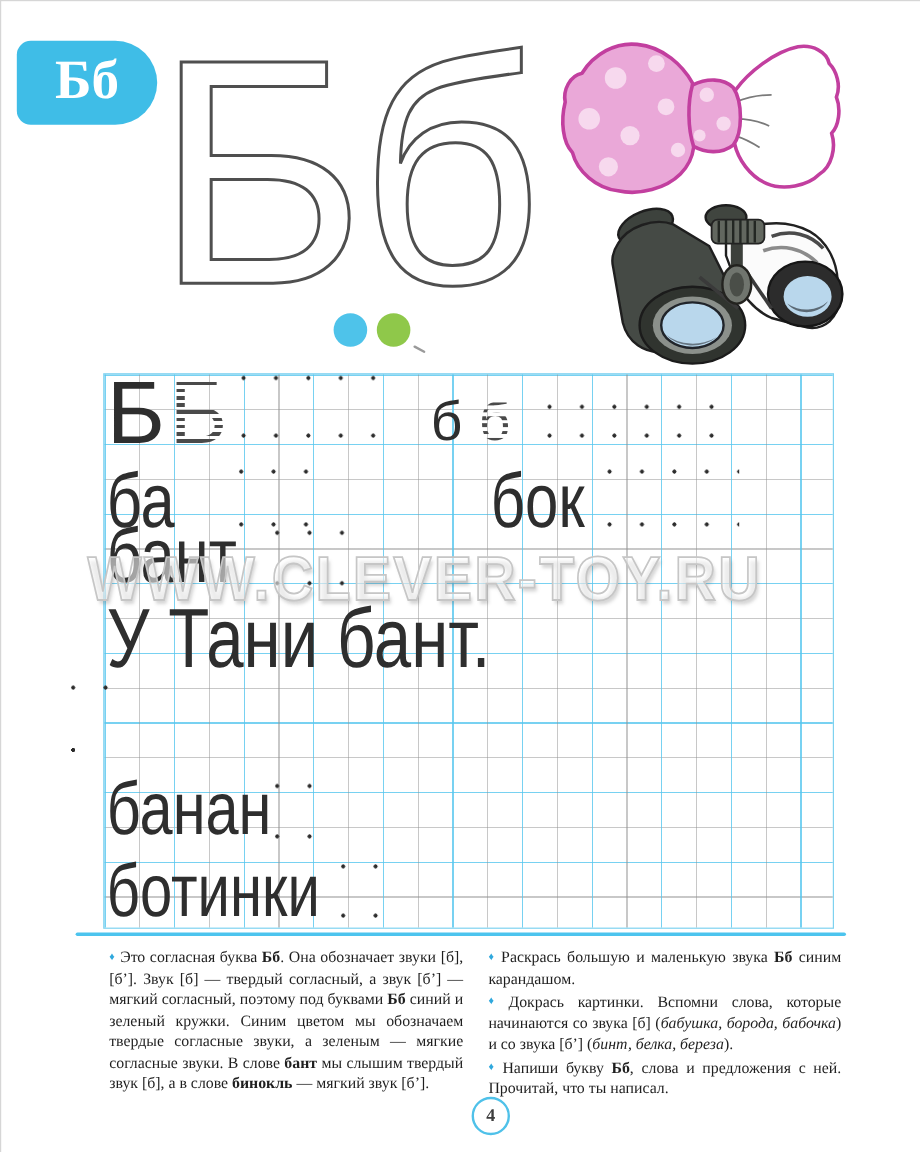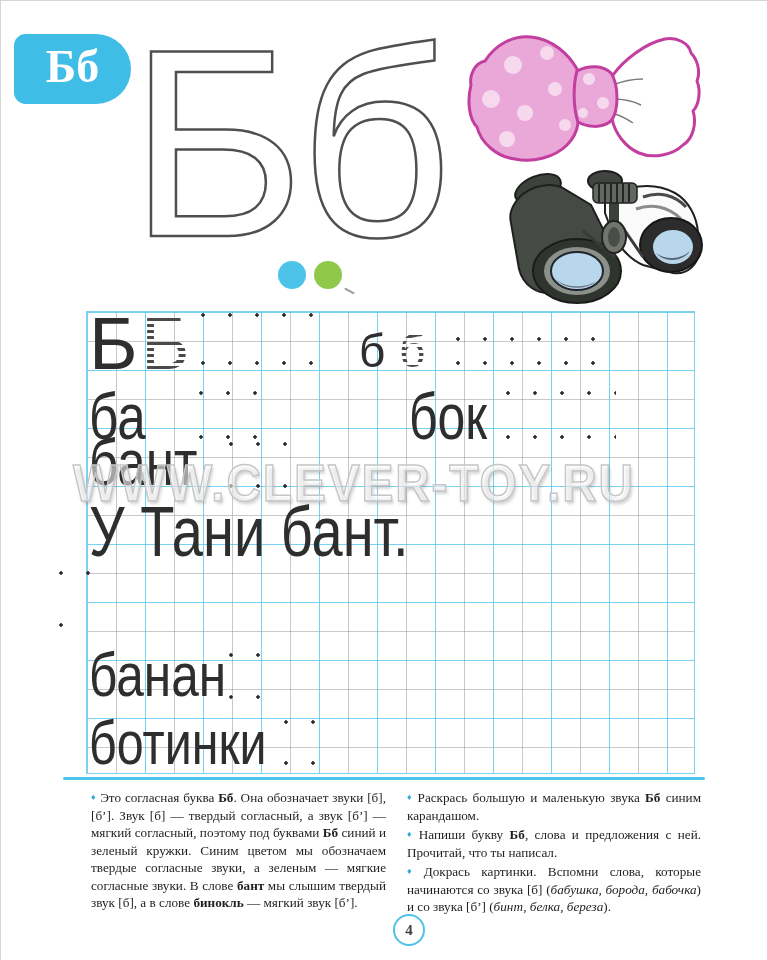--- a/index.html
+++ b/index.html
@@ -189,21 +189,21 @@
   <div class="dotrow" style="left:58px; top:570px; width:34px;"></div>
   <div class="dotrow" style="left:58px; top:622px; width:10px;"></div>
 
   <div class="separator"></div>
 
   <div class="notes left">
     <p><span class="bullet">♦</span><span><span>Это согласная буква </span><b>Бб</b><span>. Она обозначает звуки [б], [б’]. Звук [б] — твердый согласный, а звук [б’] — мягкий согласный, поэтому под буквами </span><b>Бб</b><span> синий и зеленый кружки. Синим цветом мы обозначаем твердые согласные звуки, а зеленым — мягкие согласные звуки. В слове </span><b>бант</b><span> мы слышим твердый звук [б], а в слове </span><b>бинокль</b><span> — мягкий звук [б’].</span></span></p>
   </div>
   <div class="notes right">
     <p><span class="bullet">♦</span><span><span>Раскрась большую и маленькую звука </span><b>Бб</b><span> синим карандашом.</span></span></p>
+    <p><span class="bullet">♦</span><span><span>Докрась картинки. Вспомни слова, которые начинаются со звука [б] (</span><i>бабушка, борода, бабочка</i><span>) и со звука [б’] (</span><i>бинт, белка, береза</i><span>).</span></span></p>
     <p><span class="bullet">♦</span><span><span>Напиши букву </span><b>Бб</b><span>, слова и предложения с ней. Прочитай, что ты написал.</span></span></p>
-    <p><span class="bullet">♦</span><span><span>Докрась картинки. Вспомни слова, которые начинаются со звука [б] (</span><i>бабушка, борода, бабочка</i><span>) и со звука [б’] (</span><i>бинт, белка, береза</i><span>).</span></span></p>
   </div>
 
   <div class="pagenum">
     <span>4</span>
   </div>
 
 </div>
 
 </body></html>

